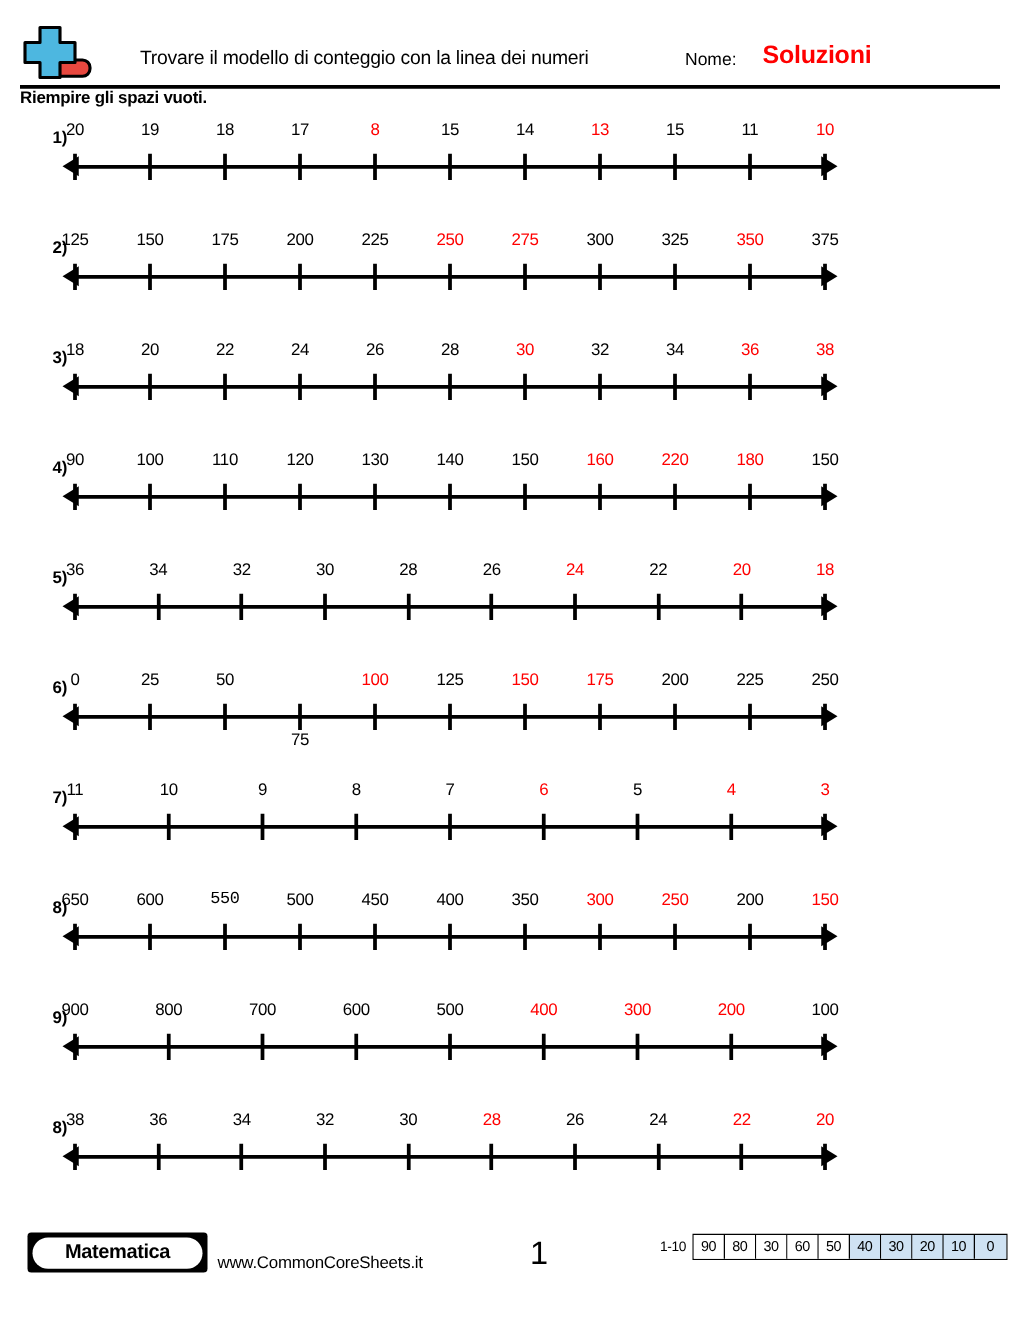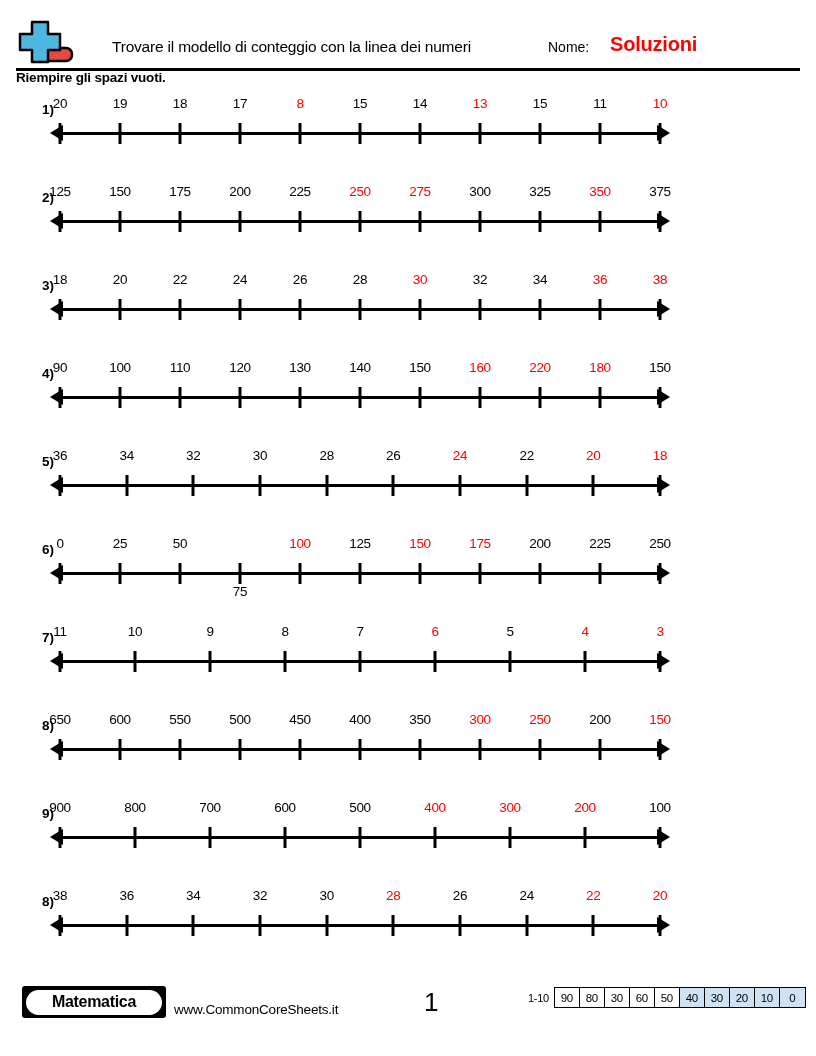--- a/index.html
+++ b/index.html
@@ -471,21 +471,21 @@
         <div class="tick" style="left: 420px;"></div>
         <div class="tick" style="left: 480px;"></div>
         <div class="tick" style="left: 540px;"></div>
         <div class="tick" style="left: 600px;"></div>
         <div class="axis"></div>
         <div class="arrow-left"></div>
         <div class="arrow-right"></div>
         <div class="labels">
           <div class="lbl" style="left: 0px;">650</div>
           <div class="lbl" style="left: 60px;">600</div>
-          <div class="lbl" style="left: 120px;">550</div>
+          <div class="lbl" style="left: 120px; font-family: Liberation Mono, monospace;">550</div>
           <div class="lbl" style="left: 180px;">500</div>
           <div class="lbl" style="left: 240px;">450</div>
           <div class="lbl" style="left: 300px;">400</div>
           <div class="lbl" style="left: 360px;">350</div>
           <div class="lbl answer" style="left: 420px;">300</div>
           <div class="lbl answer" style="left: 480px;">250</div>
           <div class="lbl" style="left: 540px;">200</div>
           <div class="lbl answer" style="left: 600px;">150</div>
         </div>
       </div>

